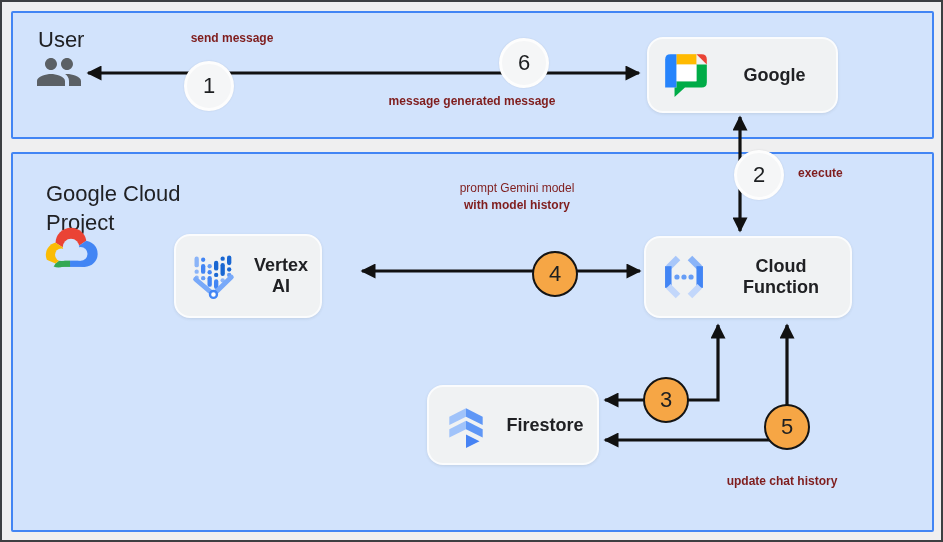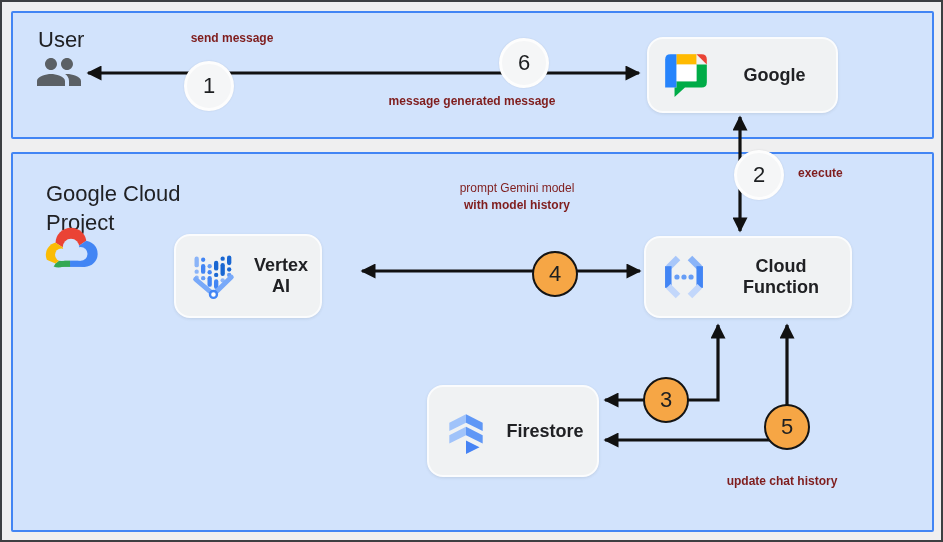--- a/index.html
+++ b/index.html
@@ -153,21 +153,21 @@
           <circle cx="24" cy="24" r="2.4"></circle>
           <circle cx="30.5" cy="24" r="2.4"></circle>
       </g>
     </svg>
     <div class="node-label">
       <div>Cloud</div>
       <div>Function</div>
     </div>
   </div>
 
-  <div class="node" style="left:425px;top:383px;width:172px;height:92px;">
+  <div class="node" style="left:425px;top:383px;width:172px;height:80px;">
     <svg width="50" height="50" viewBox="0 0 48 48">
       <polygon points="8,16 24,8 24,16 8,24" fill="#a0c3fa"></polygon>
       <polygon points="24,8 40,16 40,24 24,16" fill="#5f97f6"></polygon>
       <polygon points="8,28 24,20 24,28 8,36" fill="#a0c3fa"></polygon>
       <polygon points="24,20 40,28 40,36 24,28" fill="#5f97f6"></polygon>
       <polygon points="24,33 37,39.5 24,46" fill="#4683f4"></polygon>
     </svg>
     <div class="node-label">Firestore</div>
   </div>
 

